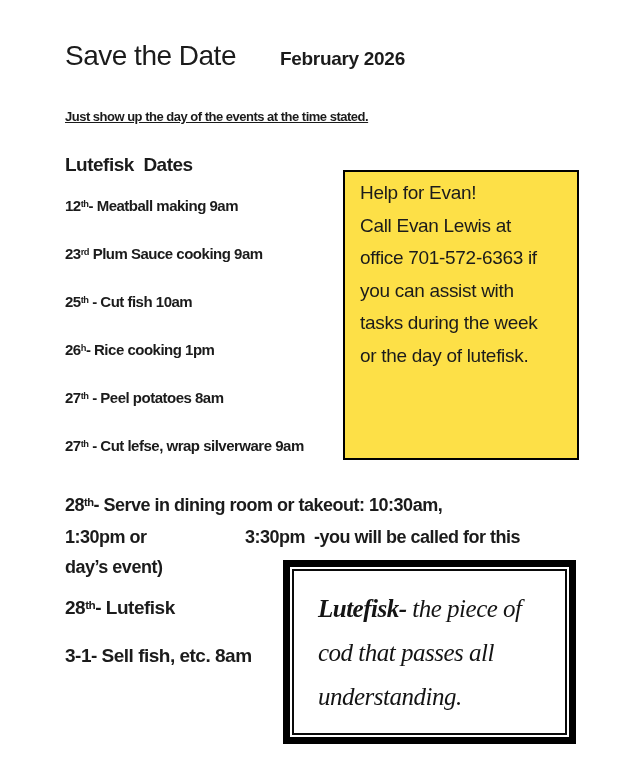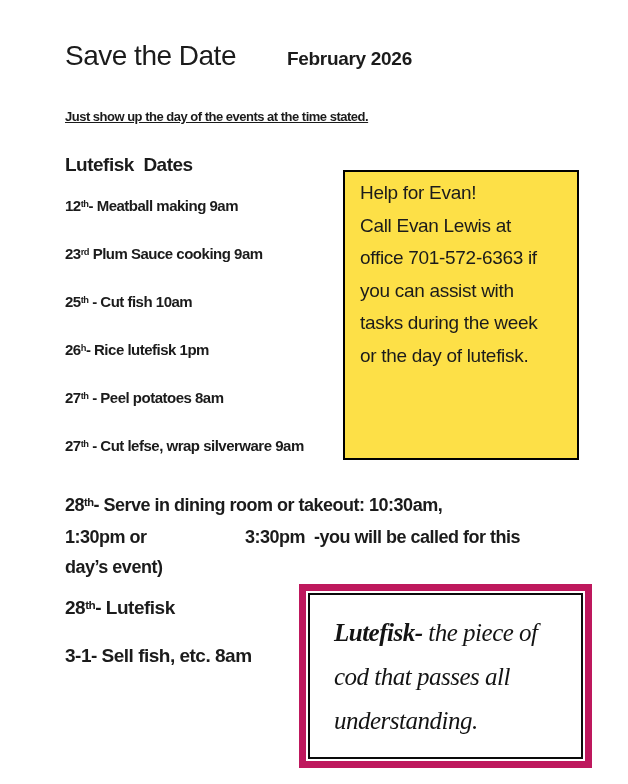--- a/index.html
+++ b/index.html
@@ -19,21 +19,21 @@
   .abs { position: absolute; }
   .bold { font-weight: 700; }
   .nowrap { white-space: pre; }
 
   
   .title-row {
     left: 65px;
     top: 40px;
     display: flex;
     align-items: baseline;
-    gap: 7px;
+    gap: 0;
     white-space: pre;
   }
   .title-main {
     font-size: 28px;
     font-weight: 400;
     letter-spacing: -0.5px;
     color: #1b1b1b;
   }
   .title-date {
     font-size: 19px;
@@ -125,27 +125,26 @@
     font-size: 19px;
     font-weight: 400;
     letter-spacing: -0.3px;
     line-height: 32.5px;
     white-space: pre;
   }
 
   
   .quote-box {
     left: 283px;
-    top: 584px;
+    top: 560px;
     width: 293px;
     height: 184px;
     box-sizing: border-box;
-    border: 7px solid #be185d;
+    border: 7px solid #000000;
     background: #ffffff;
-    margin-left: 16px;
   }
   .quote-inner {
     position: absolute;
     top: 2px; left: 2px; right: 2px; bottom: 2px;
     border: 2px solid #0a0a0a;
     padding: 16px 0 0 24px;
     font-family: "Liberation Serif", serif;
     font-style: italic;
     font-size: 25px;
     letter-spacing: -0.5px;
@@ -168,21 +167,21 @@
   </div>
 
   <div class="abs subtitle bold nowrap">Just show up the day of the events at the time stated.</div>
 
   <div class="abs section-heading bold nowrap">Lutefisk  Dates</div>
 
   <div class="abs events">
     <div class="event"><span>12</span><span class="ord">th</span><span>- Meatball making 9am</span></div>
     <div class="event"><span>23</span><span class="ord">rd</span><span> Plum Sauce cooking 9am</span></div>
     <div class="event"><span>25</span><span class="ord">th</span><span> - Cut fish 10am</span></div>
-    <div class="event"><span>26</span><span class="ord">h</span><span>- Rice lutefisk 1pm</span></div>
+    <div class="event"><span>26</span><span class="ord">h</span><span>- Rice cooking 1pm</span></div>
     <div class="event"><span>27</span><span class="ord">th</span><span> - Peel potatoes 8am</span></div>
     <div class="event"><span>27</span><span class="ord">th</span><span> - Cut lefse, wrap silverware 9am</span></div>
   </div>
 
   <div class="abs serve-block">
     <div class="serve-line"><span>28</span><span class="ord">th</span><span>- Serve in dining room or takeout: 10:30am,</span></div>
     <div class="serve-line"><span class="tab-left">1:30pm or</span><span>3:30pm  -you will be called for this</span></div>
     <div class="serve-line">day’s event)</div>
   </div>
 

